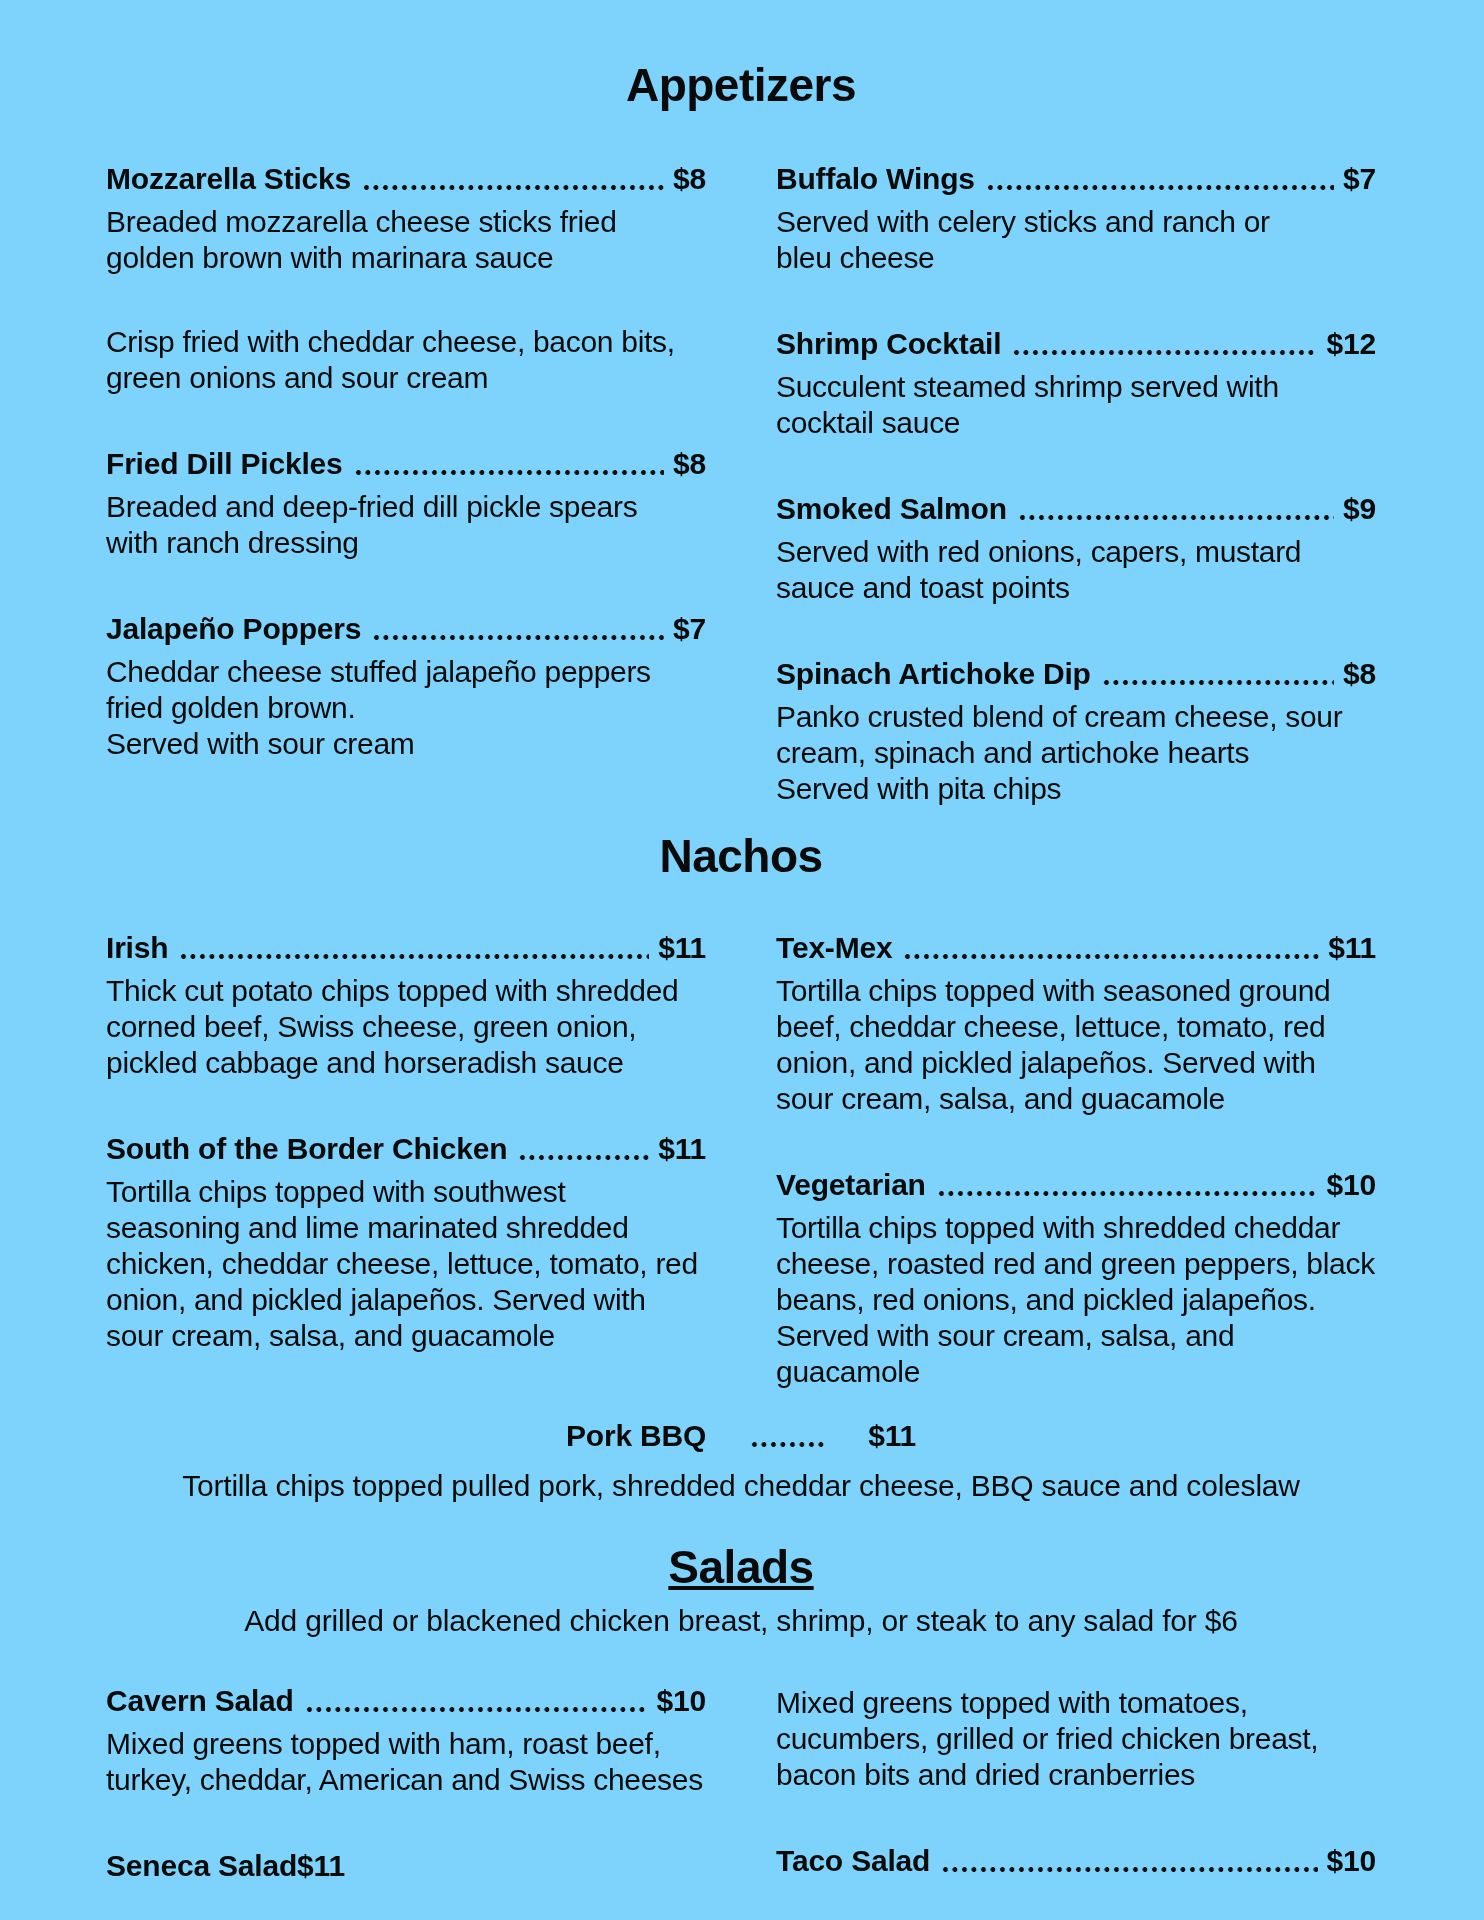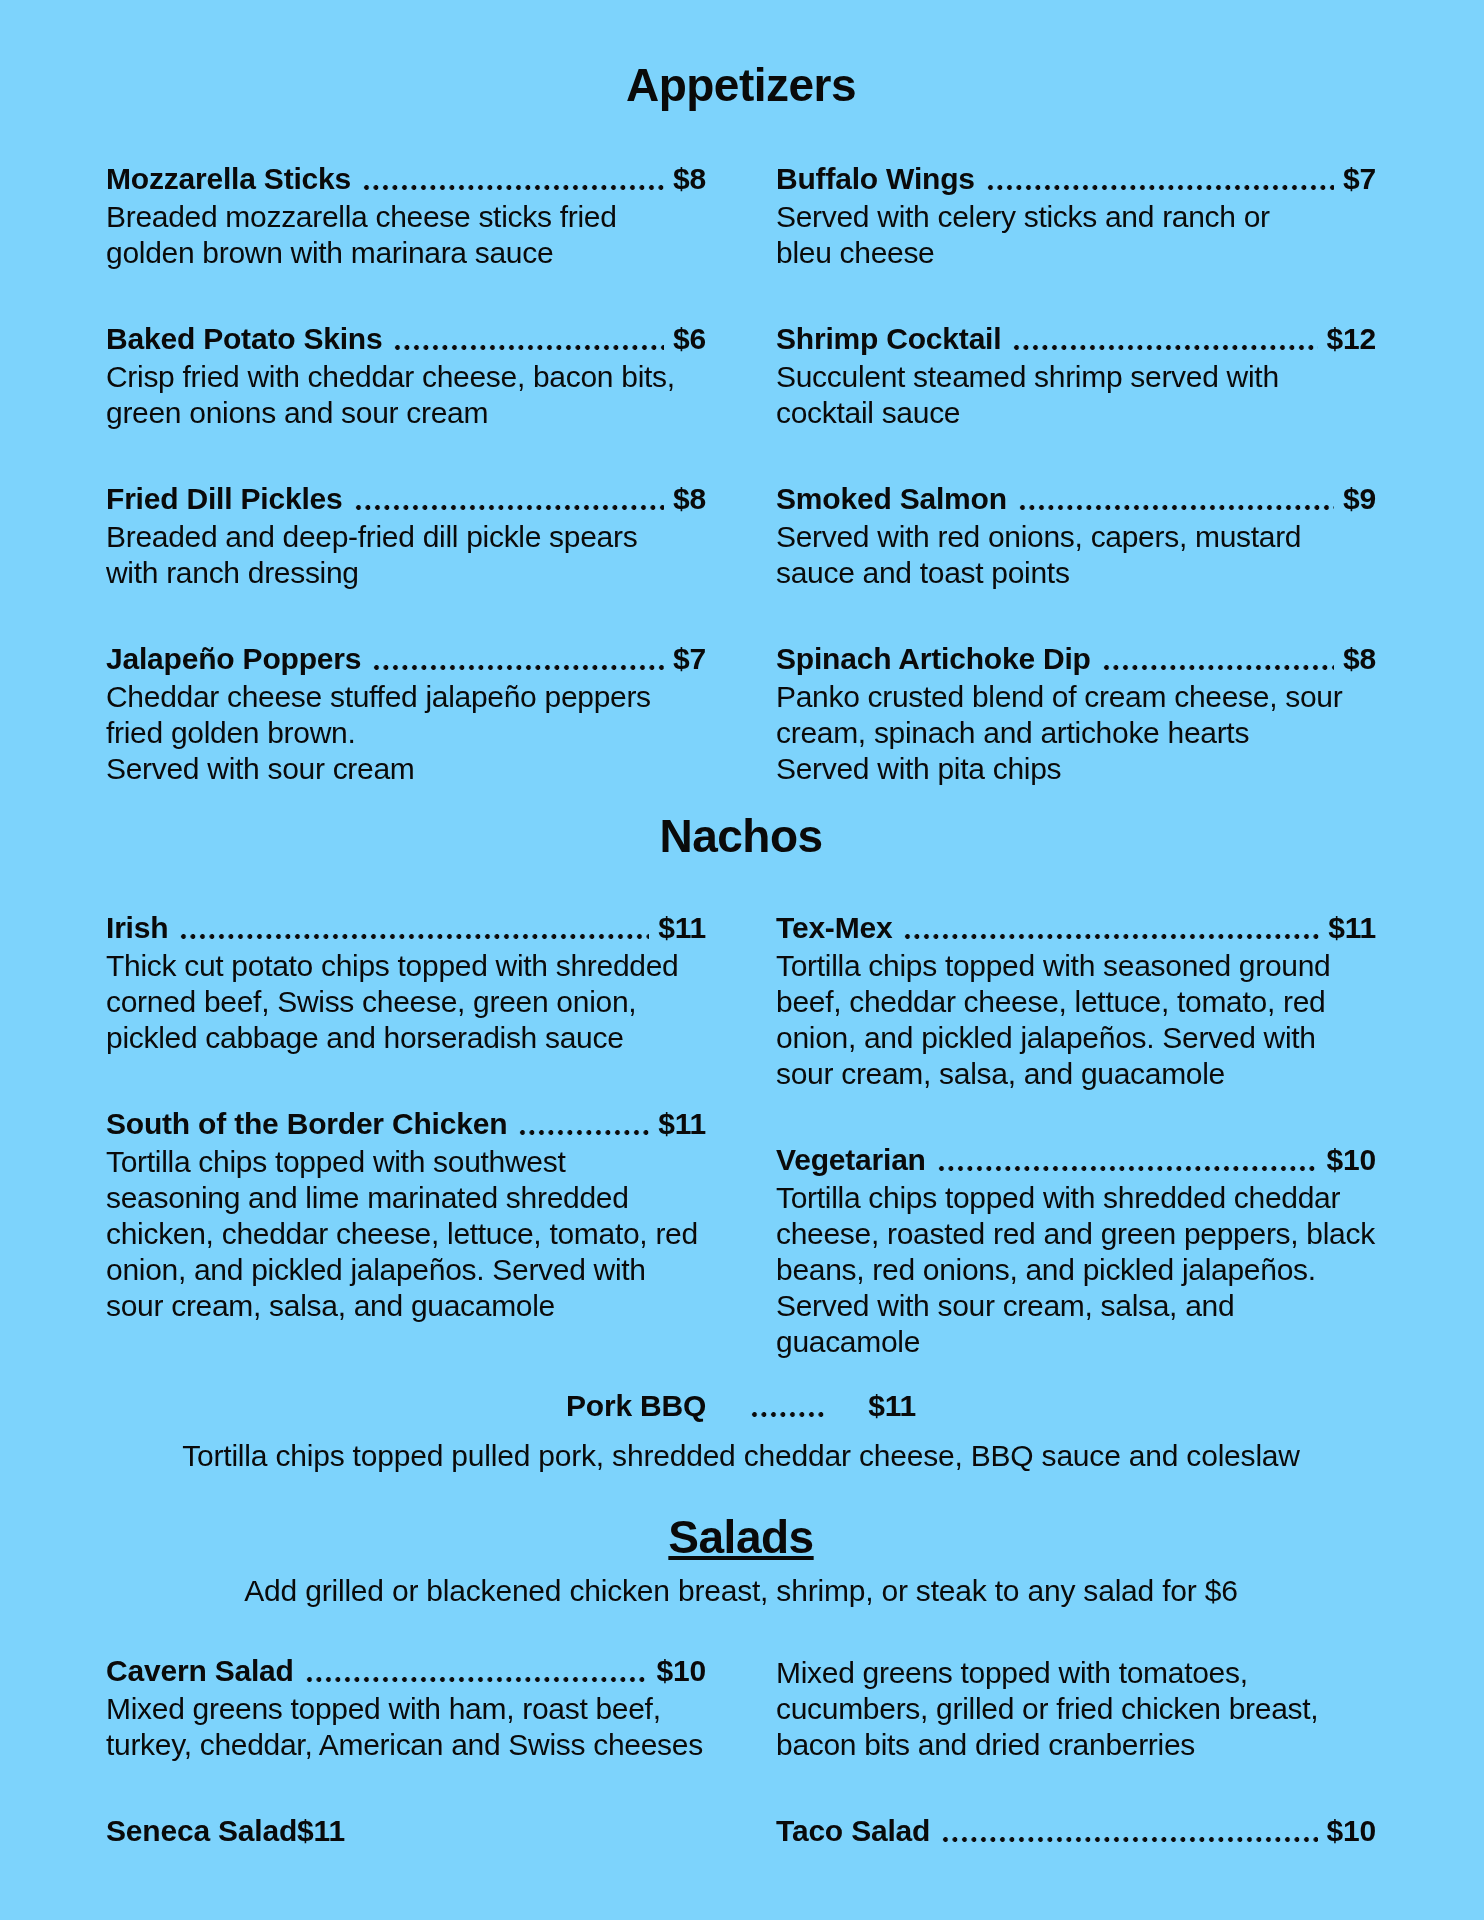--- a/index.html
+++ b/index.html
@@ -33,21 +33,21 @@
     font-weight:700; font-size:30px; line-height:40px;
   }
   .iname { white-space:nowrap; }
   .iprice { white-space:nowrap; }
   .leader {
     flex:1 1 auto; height:9px; margin:0 9px 7px 11px;
     background-image:radial-gradient(circle at 4.5px 4.5px, #0b0b0b 2.1px, rgba(0,0,0,0) 2.7px);
     background-size:9.5px 9px; background-repeat:repeat-x; background-position:left bottom;
   }
   .idesc {
-    font-size:30px; line-height:36px; 
+    font-size:30px; line-height:36px; margin-top:5px;
     white-space:pre-line; letter-spacing:-0.3px;
   }
   .item.desc-only .idesc { margin-top:4px; }
   .feature { margin-top:26px; }
   .feature-row {
     display:flex; justify-content:center; align-items:flex-end;
     font-weight:700; font-size:30px; line-height:40px;gap:35px;
   }
   .feature-leader {
     width:74px; height:9px; margin:0 9px 7px 9px;
@@ -70,25 +70,20 @@
           <div class="title-row">
             <span class="iname">Mozzarella Sticks</span>
             <span class="leader"></span>
             <span class="iprice">$8</span>
           </div>
           <div class="idesc">Breaded mozzarella cheese sticks fried
 golden brown with marinara sauce</div>
         </div>
 
         <div class="item">
-          <div class="title-row">
-            <span class="iname">Baked Potato Skins</span>
-            <span class="leader"></span>
-            <span class="iprice">$6</span>
-          </div>
           <div class="idesc">Crisp fried with cheddar cheese, bacon bits,
 green onions and sour cream</div>
         </div>
 
         <div class="item">
           <div class="title-row">
             <span class="iname">Fried Dill Pickles</span>
             <span class="leader"></span>
             <span class="iprice">$8</span>
           </div>

